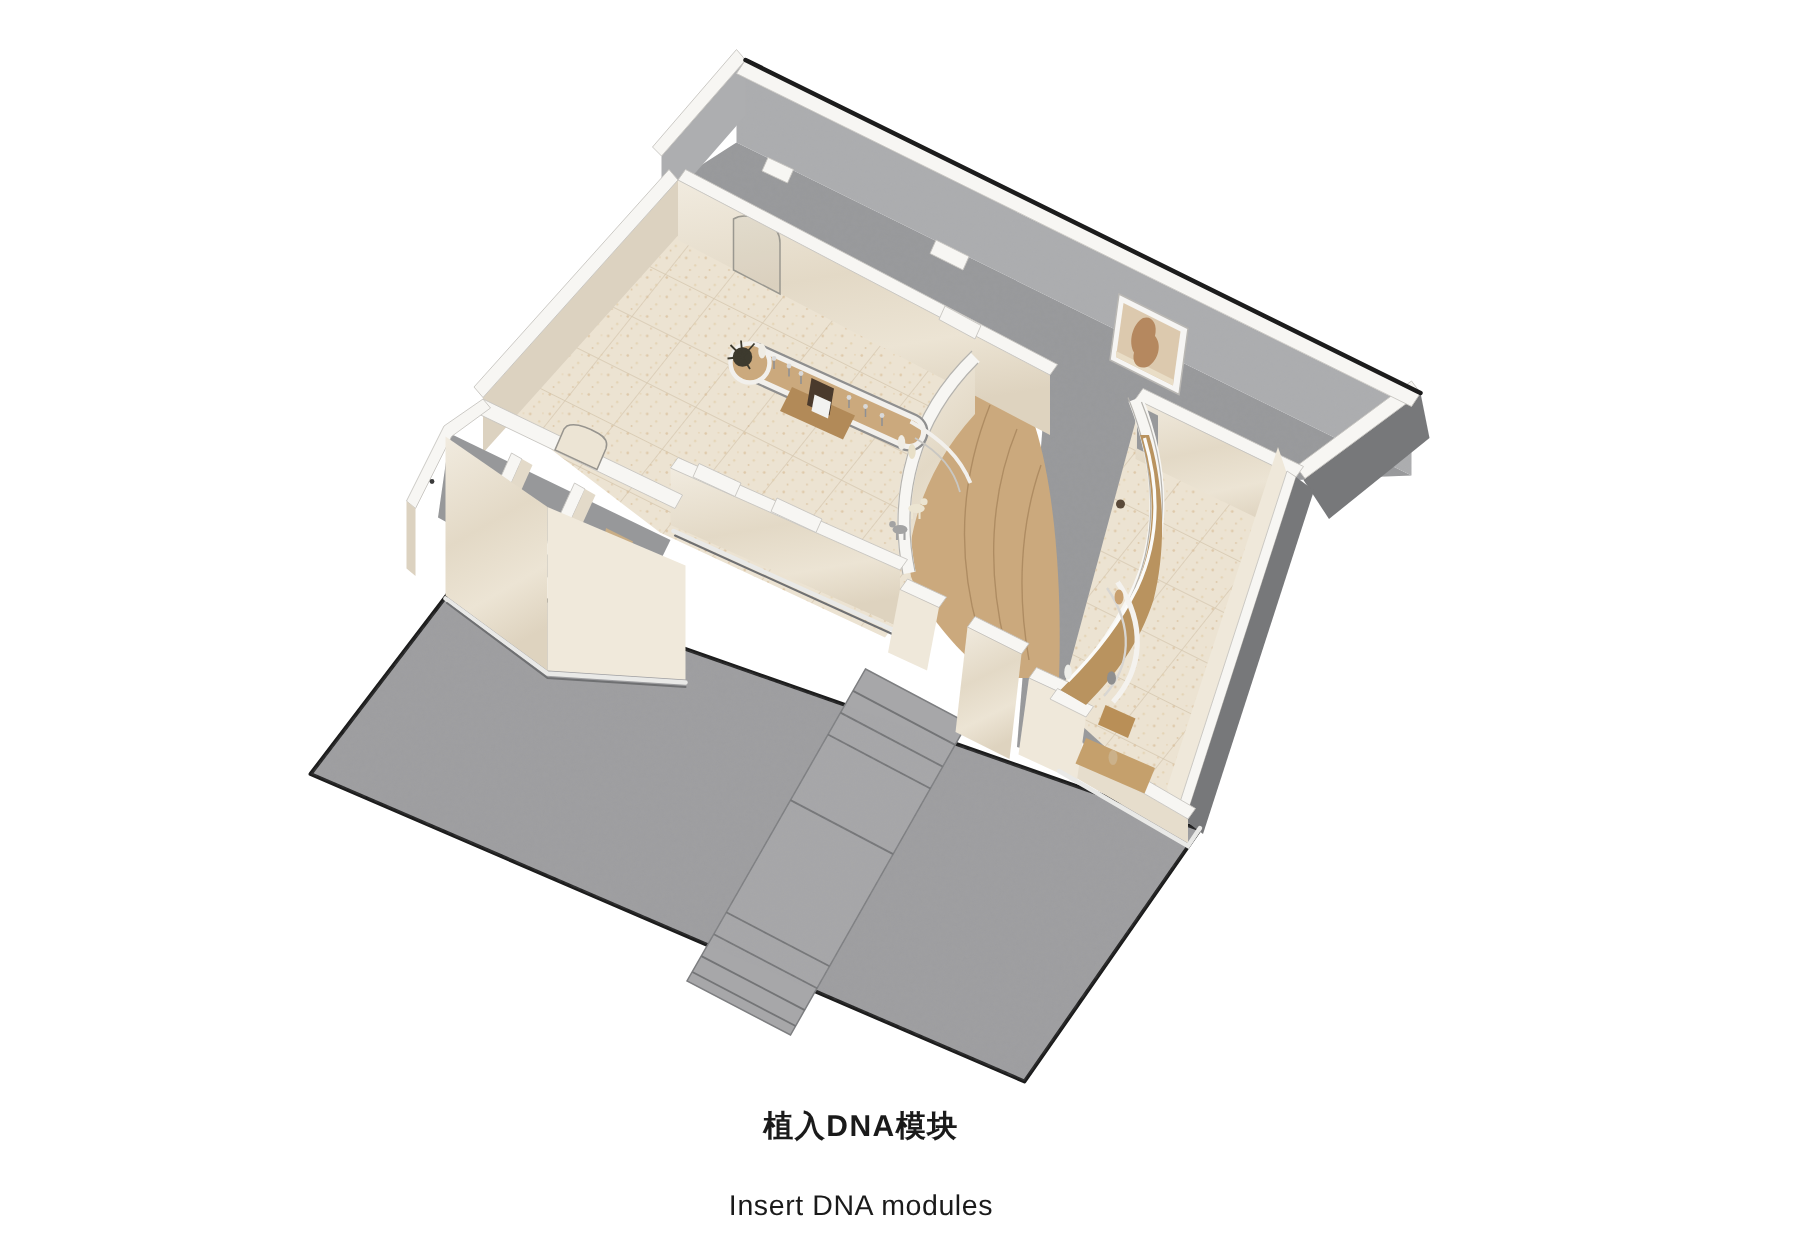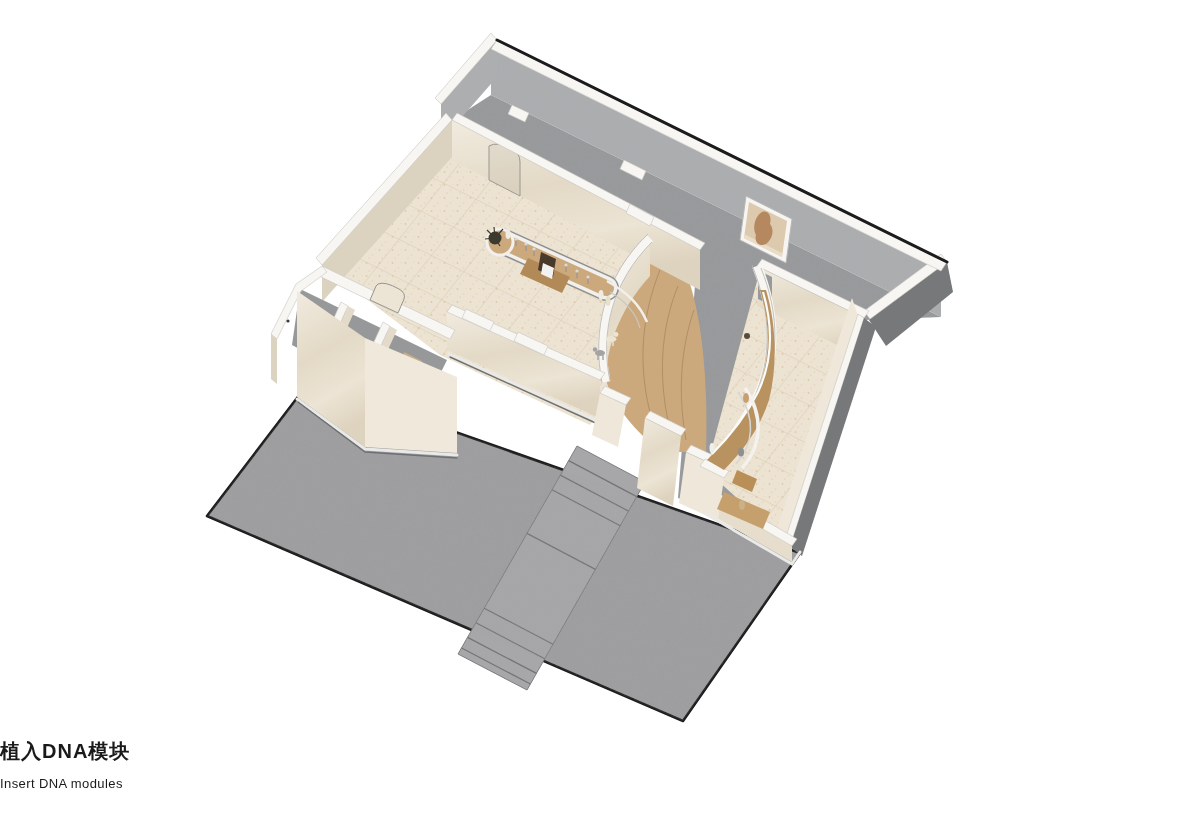--- a/index.html
+++ b/index.html
@@ -1,21 +1,21 @@
 <!DOCTYPE html>
 <html style="--c-background: #ffffff; --c-outline: #1c1c1c; --c-plaza-concrete: #9e9ea0; --c-stair-concrete: #a7a7a9; --c-corridor-floor: #98999b; --c-back-wall-face: #adaeb0; --c-wall-cream: #e9e1d1; --c-wall-cream-dark: #dcd2c0; --c-wall-cap-white: #f7f6f3; --c-room-floor: #ece3d2; --c-floor-speckle: #d9bf9b; --c-wood-light: #cba97d; --c-wood-mid: #b9935f; --c-wood-dark: #b28a58; --c-rail-white: #f2f0ec; --c-gray-interior: #97989a; --c-plinth-dark: #77787a; --c-plant-dark: #3d3a2e; --c-screen-dark: #4a3a2c; --c-figure-cream: #ece5d2; --c-figure-gray: #a3a3a3; --c-artwork-bg: #dcc9ae; --c-artwork-figure: #b5885f; --c-caption-text: #1a1a1a;"><head>
 <meta charset="utf-8">
 <style>
   html,body{margin:0;padding:0;background:#ffffff;}
   .page{position:relative;width:1200px;height:840px;background:var(--c-background,#fff);
         font-family:"Liberation Sans", sans-serif;overflow:hidden;}
   .scene{position:absolute;left:0;top:0;}
-  .caption{position:absolute;left:0;top:736px;width:1148px;color:var(--c-caption-text,#1a1a1a);}
+  .caption{position:absolute;left:0;top:736px;width:1148px;text-align:center;color:var(--c-caption-text,#1a1a1a);}
   .caption .zh{font-size:20px;font-weight:600;letter-spacing:1px;line-height:30px;}
-  .caption .en{font-size:13px;font-weight:400;letter-spacing:0.4px;line-height:30px;margin-top:3px;}
+  .caption .en{font-size:19px;font-weight:400;letter-spacing:0.4px;line-height:30px;margin-top:24px;}
   
   .f-plaza{fill:var(--c-plaza-concrete);stroke:var(--c-outline);stroke-width:2.6;stroke-linejoin:round;}
   .f-stair{fill:var(--c-stair-concrete);stroke:#7d7e80;stroke-width:1;}
   .f-corridor{fill:var(--c-corridor-floor);}
   .f-backwall{fill:var(--c-back-wall-face);}
   .f-floor{fill:var(--c-room-floor);}
   .f-wood{fill:var(--c-wood-light);}
   .f-woodmid{fill:var(--c-wood-mid);}
   .f-creamdk{fill:var(--c-wall-cream-dark);}
   .f-cap{fill:var(--c-wall-cap-white);stroke:#c6c4c0;stroke-width:0.6;}

